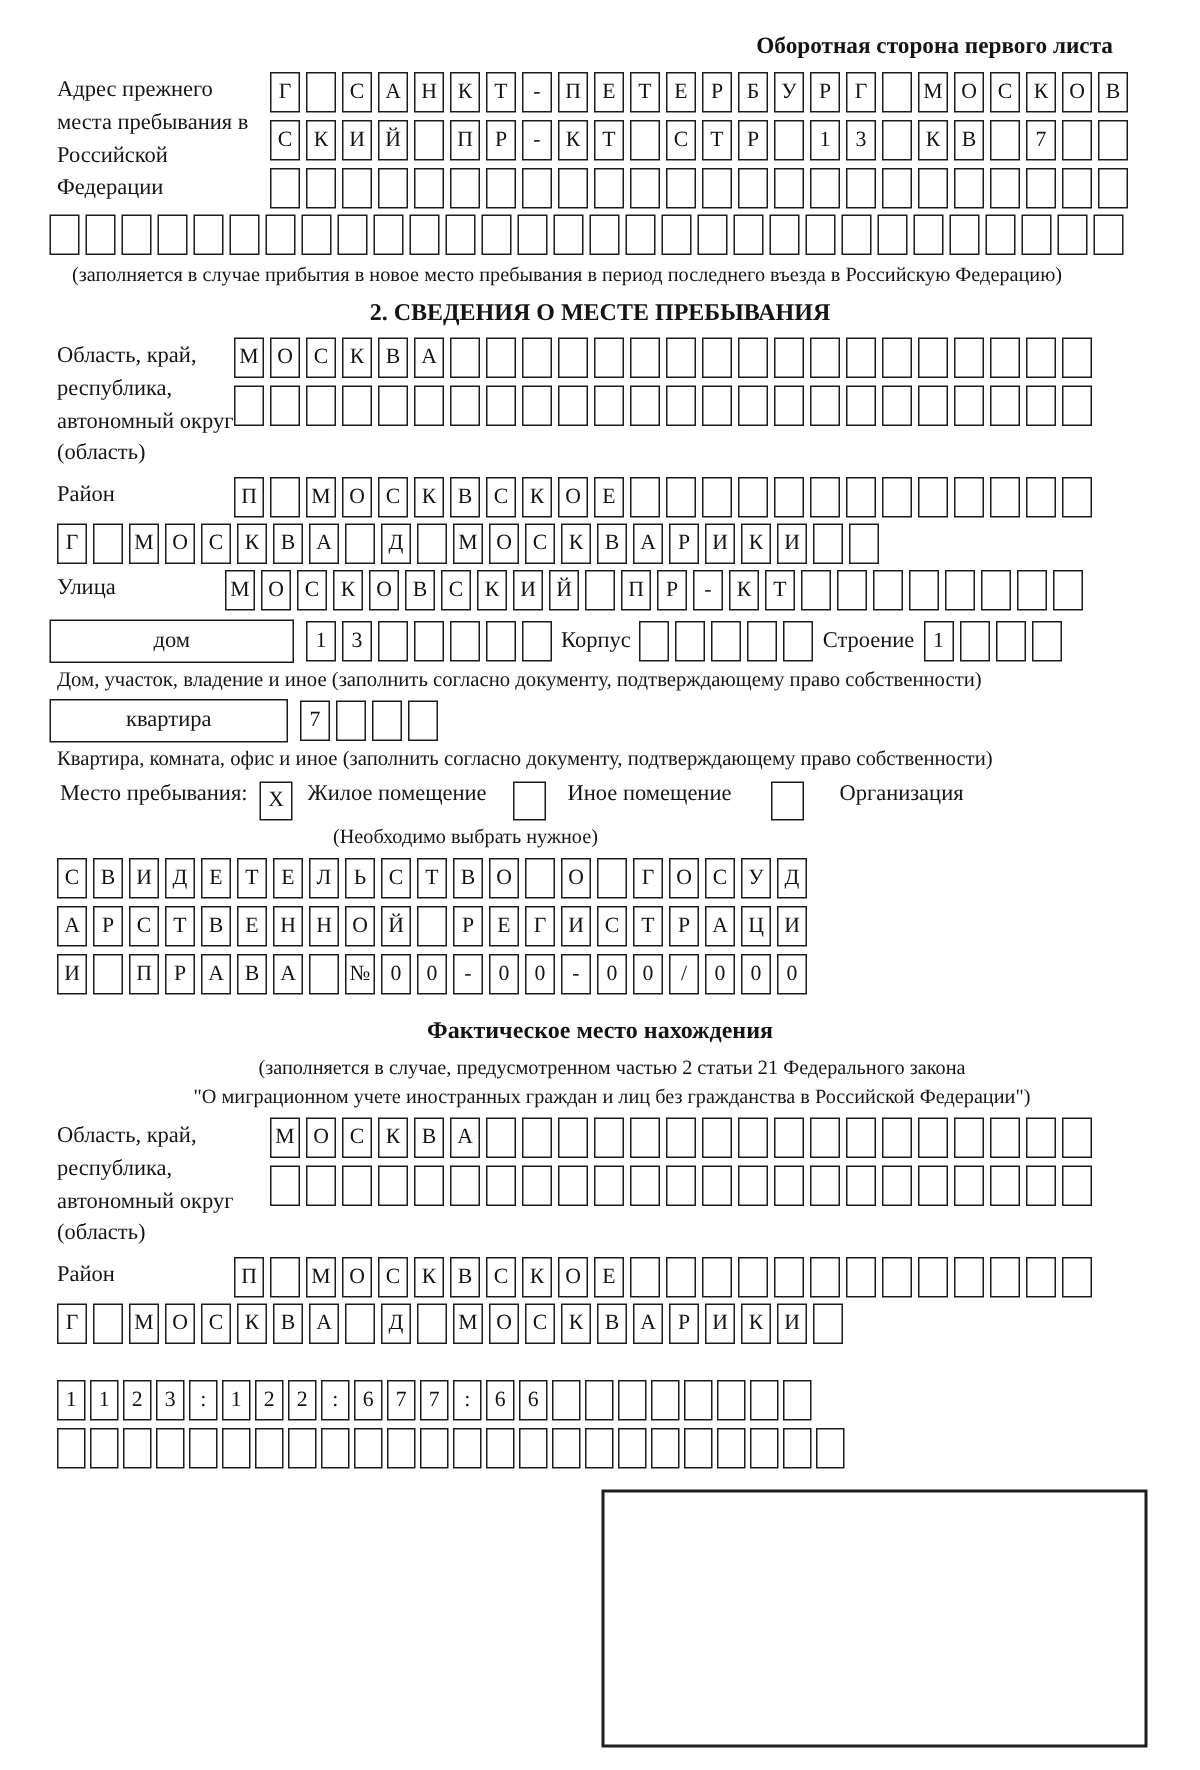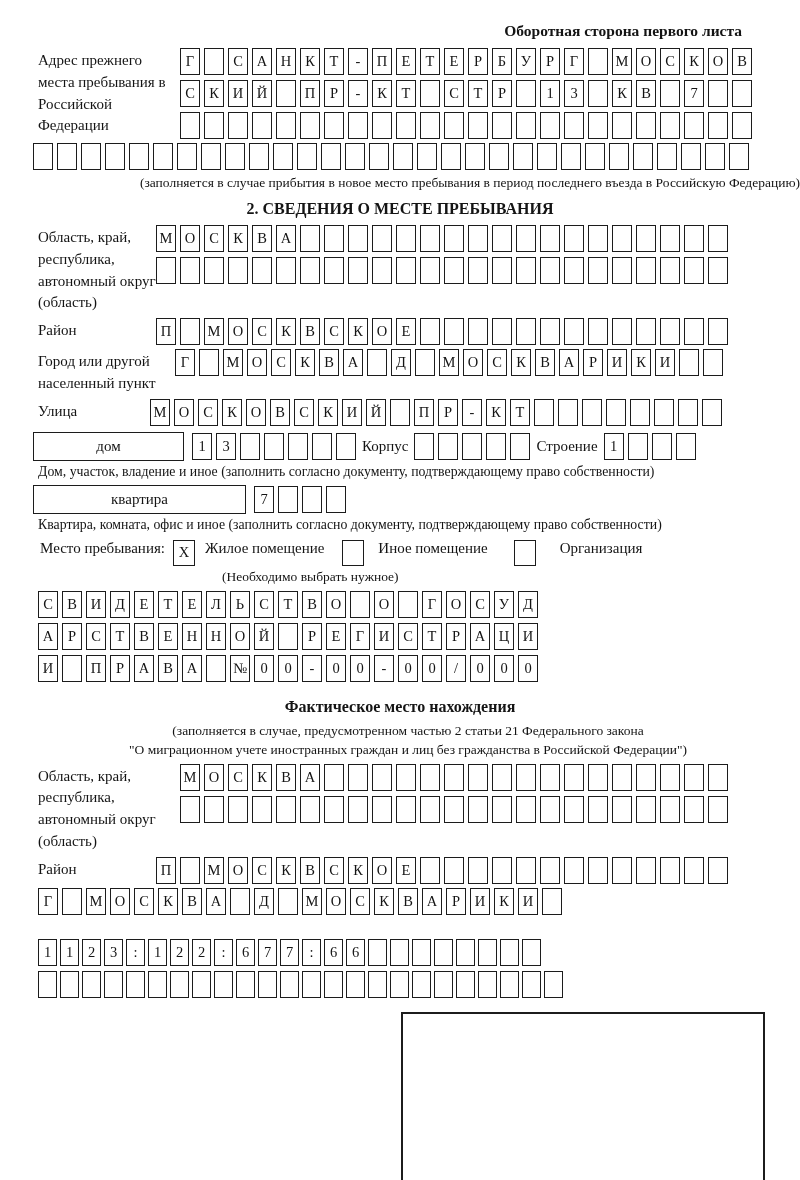--- a/index.html
+++ b/index.html
@@ -22,31 +22,31 @@
   .rows { display:flex; flex-direction:column; gap:5px; }
   .box-row { display:flex; gap:4px; }
   .cell {
     box-sizing:border-box; width:20px; height:27px; flex:0 0 20px;
     border:1.7px solid #1c1c1c; text-align:center;
     line-height:24px; font-size:14.5px;
   }
   .box-row.tight { gap:3px; }
   .box-row.tight .cell { width:19px; flex-basis:19px; }
 
-  .note { text-align:right; font-size:13.5px; margin-top:5px; }
+  .note { text-align:left; font-size:13.5px; margin-top:5px;margin-left:48px; }
   .sec-title { text-align:center; font-weight:bold; font-size:16px; margin:9px 0 7px 0; }
 
   .mt6{margin-top:6px;} .mt4{margin-top:4px;} .mt8{margin-top:8px;}
   .pl38{ padding-left:38px; } .pl33{ padding-left:33px; }
 
   .bigbox {
     box-sizing:border-box; height:29px; border:1.7px solid #1c1c1c;
     text-align:center; line-height:26px; flex:0 0 auto;
   }
-  .bb-dom { width:151px; } .bb-kv { width:213px; }
+  .bb-dom { width:163px; } .bb-kv { width:159px; }
   .inline-lab { line-height:29px; padding:0 6px; }
   .caption { font-size:13.8px; margin:3px 0 5px 38px; }
 
   .stay-row { display:flex; align-items:flex-start; margin:7px 0 0 40px; }
   .checkbox {
     box-sizing:border-box; width:22px; height:26px; border:1.7px solid #1c1c1c;
     text-align:center; line-height:23px; font-size:14.5px; flex:0 0 22px;
   }
   .stay-note { font-size:13.5px; margin:3px 0 6px 222px; }
 
@@ -262,21 +262,20 @@
       <span class="cell"></span>
       <span class="cell"></span>
       <span class="cell"></span>
       <span class="cell"></span>
       <span class="cell"></span>
       <span class="cell"></span>
     </div>
 </div>
 
 <div class="flexrow pl38 mt4">
-  <div class="lbl w137">Город или другой населенный пункт</div>
   <div class="box-row">
       <span class="cell">Г</span>
       <span class="cell"></span>
       <span class="cell">М</span>
       <span class="cell">О</span>
       <span class="cell">С</span>
       <span class="cell">К</span>
       <span class="cell">В</span>
       <span class="cell">А</span>
       <span class="cell"></span>

